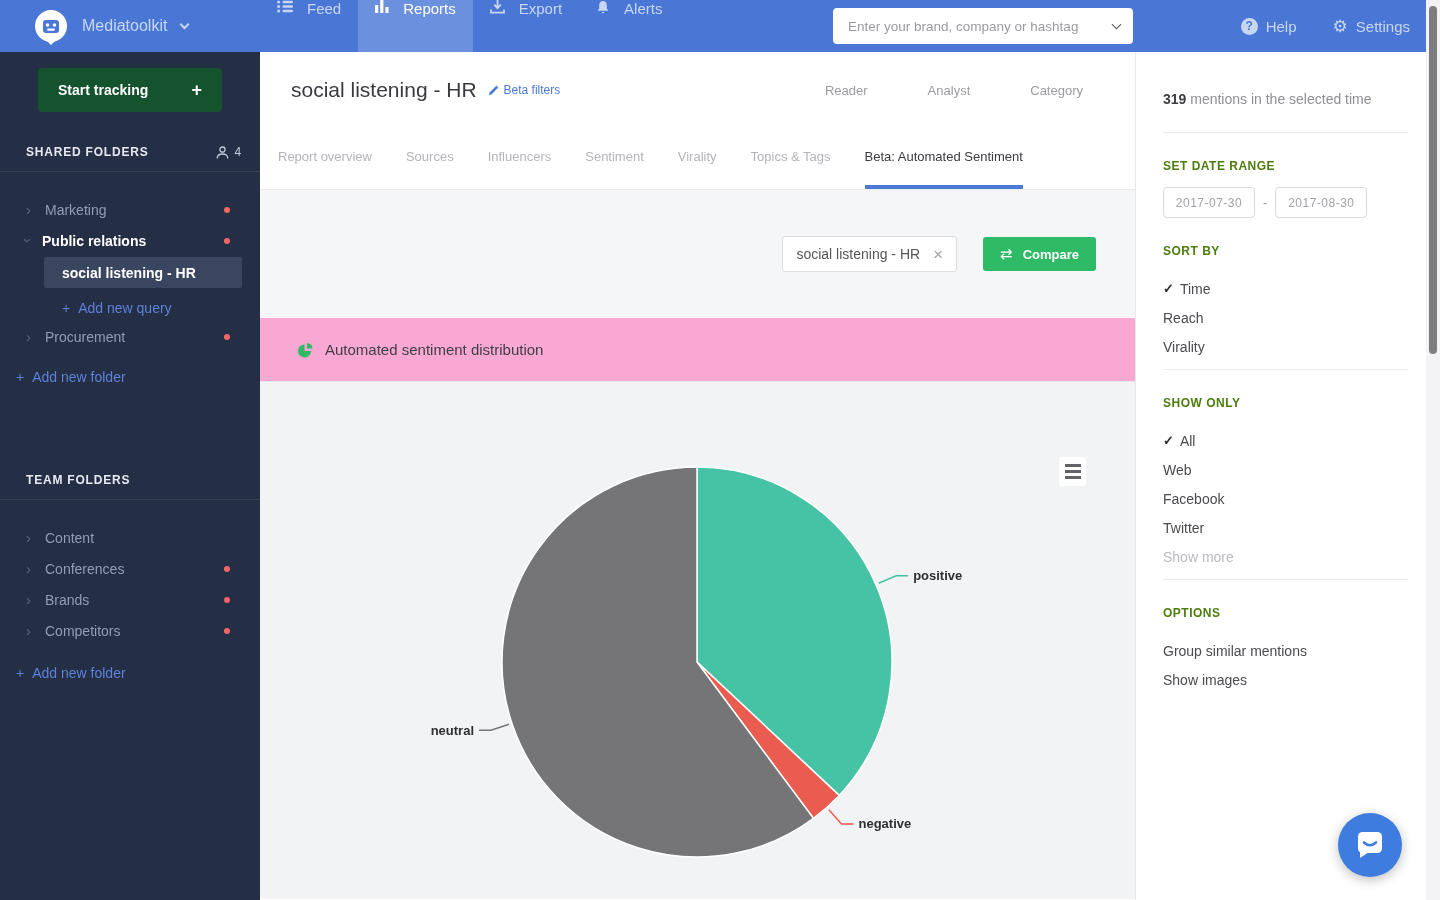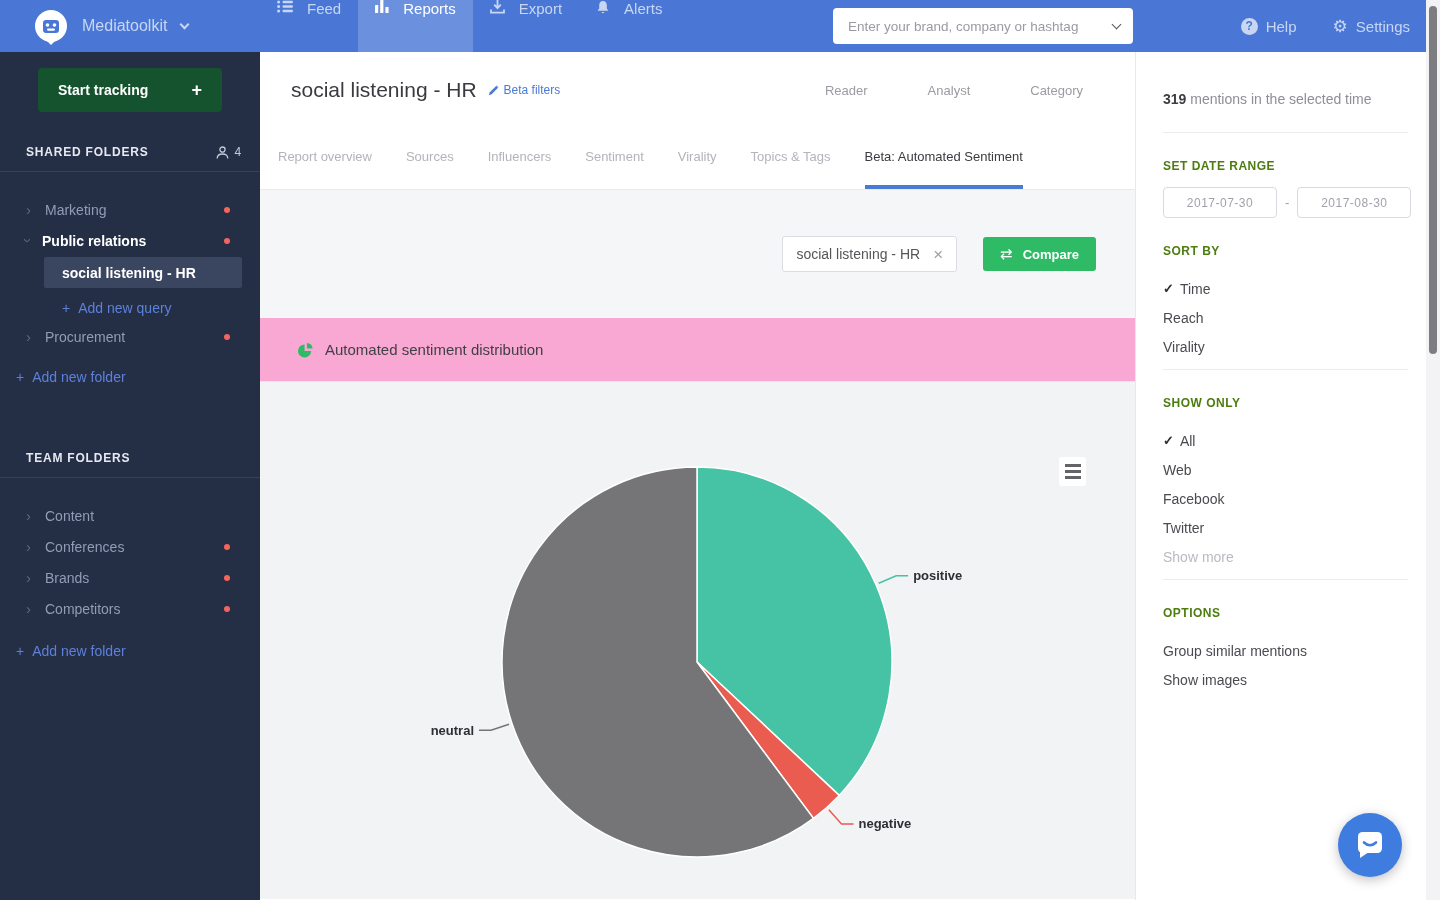--- a/index.html
+++ b/index.html
@@ -49,21 +49,21 @@
     font-size:14px; color:#929db5; cursor:pointer; }
   .folder .chev { color:#5d6880; font-size:15px; width:19px; display:inline-block; }
   .chev.open { transform:rotate(90deg); width:auto; margin-right:11px; }
   .folder .flabel.bold { color:#fff; font-weight:bold; }
   .dot { position:absolute; right:30px; top:13px; width:6px; height:6px; border-radius:50%; background:#f3655f; }
   .query-row { margin:1px 18px 1px 44px; height:31px; background:#3a4560; border-radius:2px;
     display:flex; align-items:center; padding-left:18px; color:#fff; font-weight:bold; font-size:14px; cursor:pointer; }
   .add-link { display:flex; align-items:center; gap:8px; color:#5d80da; font-size:14px; cursor:pointer; }
   .add-query { margin:9px 0 2px 62px; height:22px; }
   .add-folder { margin:17px 0 0 16px; }
-  .team-head { margin-top:66px; }
+  .team-head { margin-top:88px; }
   .add-folder2 { margin-top:19px; }
 
   
   .main { position:absolute; top:52px; left:260px; width:875px; height:848px; background:#fff; }
   .main-header { position:relative; height:138px; background:#fff; border-bottom:1px solid #e9e9ee; }
   .header-row { display:flex; align-items:center; padding:26px 0 0 31px; }
   .page-title { margin:0; font-size:21px; font-weight:500; color:#3a3a40; }
   .edit-link { display:flex; align-items:center; gap:5px; color:#4a7ad4; font-size:12px; margin-left:11px; cursor:pointer; }
   .view-modes { margin-left:auto; display:flex; gap:60px; padding-right:52px; color:#9b9ba1; font-size:13px; }
   .view-mode { cursor:pointer; }
@@ -94,21 +94,21 @@
   .burger span { width:16px; height:3px; background:#636368; }
 
   
   .rightbar { position:absolute; top:52px; left:1135px; width:305px; height:848px; background:#fff;
     border-left:1px solid #e8e8ec; padding:39px 32px 0 27px; }
   .mentions-note { font-size:14px; color:#8e8e96; }
   .mentions-note b { color:#3c3c41; }
   .rb-divider { border-top:1px solid #ececf0; margin-top:25px; }
   .rb-title { margin-top:26px; font-size:12px; font-weight:bold; color:#4d7c0f; letter-spacing:.5px; }
   .date-row { display:flex; align-items:center; gap:8px; margin-top:14px; }
-  .date-input { width:114px; height:31px; border:1px solid #d9d9df; border-radius:4px; text-align:center;
+  .date-input { width:92px; height:31px; border:1px solid #d9d9df; border-radius:4px; text-align:center;
     font-size:12px; color:#a1a1a9; font-family:inherit; letter-spacing:.5px; outline:none; }
   .date-sep { color:#9a9aa2; font-size:13px; }
   .opt-list { margin-top:16px; }
   .opt { display:flex; align-items:center; font-size:14px; color:#4a4a50; height:29px; cursor:pointer; }
   .opt .check { font-weight:bold; color:#2e2e33; margin-right:6px; font-size:13px; }
   .opt.muted { color:#b9b9c0; }
   .tight { margin-top:8px; }
 
   
   .scroll-track { position:absolute; top:0; right:0; width:14px; height:900px; background:#f3f3f5; z-index:10; }

